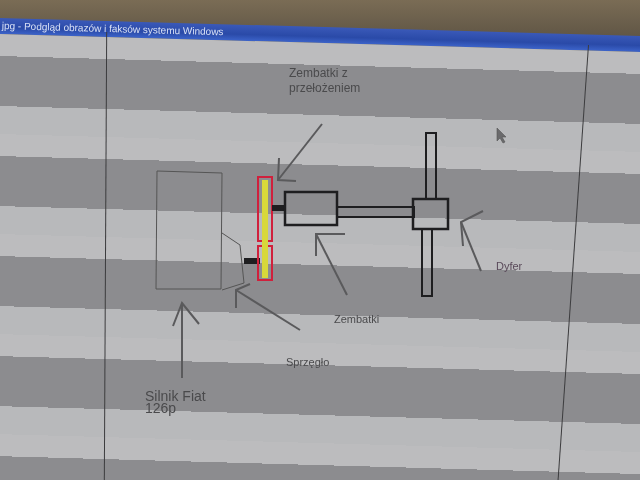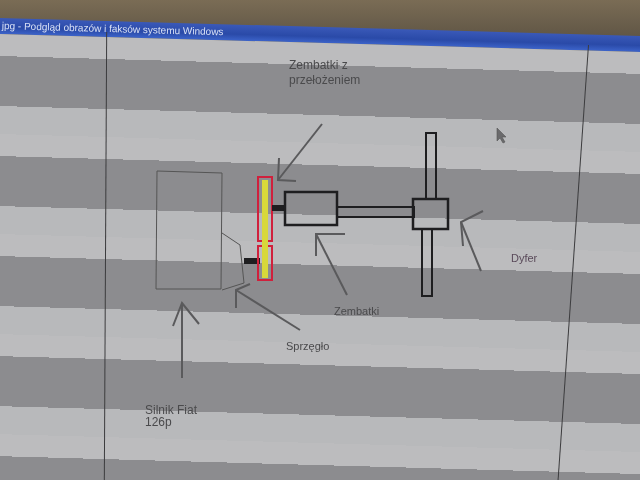--- a/index.html
+++ b/index.html
@@ -4,21 +4,21 @@
 <style>
   html,body{margin:0;padding:0;}
   body{width:640px;height:480px;overflow:hidden;background:#6e6450;position:relative;font-family:"Liberation Sans",sans-serif;}
   .bezel{position:absolute;left:0;top:0;width:640px;height:40px;background:linear-gradient(180deg,#7a6c55,#5e5444);}
   .window{position:absolute;left:0;top:18px;width:660px;height:480px;transform:rotate(1.6deg);transform-origin:0 0;}
   .titlebar{position:absolute;left:0;top:0;width:100%;height:16px;background:linear-gradient(180deg,#3a59b8,#2a4aa8 60%,#3c63c9);color:#d8e0f6;font-size:10px;line-height:16px;padding-left:2px;white-space:nowrap;}
   .canvas2{position:absolute;left:0;top:16px;width:100%;height:470px;
     background:repeating-linear-gradient(180deg,#bcbcbe 0px,#bcbcbe 22px,#8c8c8f 22px,#8c8c8f 72px,#b8b9bb 72px,#b8b9bb 100px);}
   .vline{position:absolute;width:1px;background:#3c3c3e;}
   svg{position:absolute;left:0;top:0;}
-  .lbl{position:absolute;color:#4a4a4c;font-size:11px;line-height:13px;white-space:nowrap;}
+  .lbl{position:absolute;color:#4a4a4c;font-size:11px;line-height:13px;white-space:nowrap;margin-top:8px;}
 </style>
 </head>
 <body>
 
 <div class="bezel"></div>
 
 <div class="window">
   <div class="titlebar">
     <span>jpg - Podgląd obrazów i faksów systemu Windows</span>
   </div>
@@ -80,18 +80,18 @@
   <g>
     <polygon points="497,128 497,141 500,138 503,143 505,142 502,137 506,137" fill="#6a6a6c" stroke="#555" stroke-width="0.6"></polygon>
   </g>
 </svg>
 
 <div class="lbl" style="left:289px;top:58px;font-size:12px;line-height:15px;">
   <div>Zembatki z</div>
   <div>przełożeniem</div>
 </div>
 <div class="lbl" style="left:334px;top:305px;">Zembatki</div>
-<div class="lbl" style="left:286px;top:340px;">Sprzęgło</div>
-<div class="lbl" style="left:145px;top:404px;font-size:12px;line-height:12px;">
+<div class="lbl" style="left:286px;top:348px;">Sprzęgło</div>
+<div class="lbl" style="left:145px;top:382px;font-size:14px;line-height:12px;">
   <div>Silnik Fiat</div>
   <div>126p</div>
 </div>
-<div class="lbl" style="left:511px;top:252px;color:#5a4a5a;">Dyfer</div>
+<div class="lbl" style="left:496px;top:252px;color:#5a4a5a;">Dyfer</div>
 
 </body></html>

